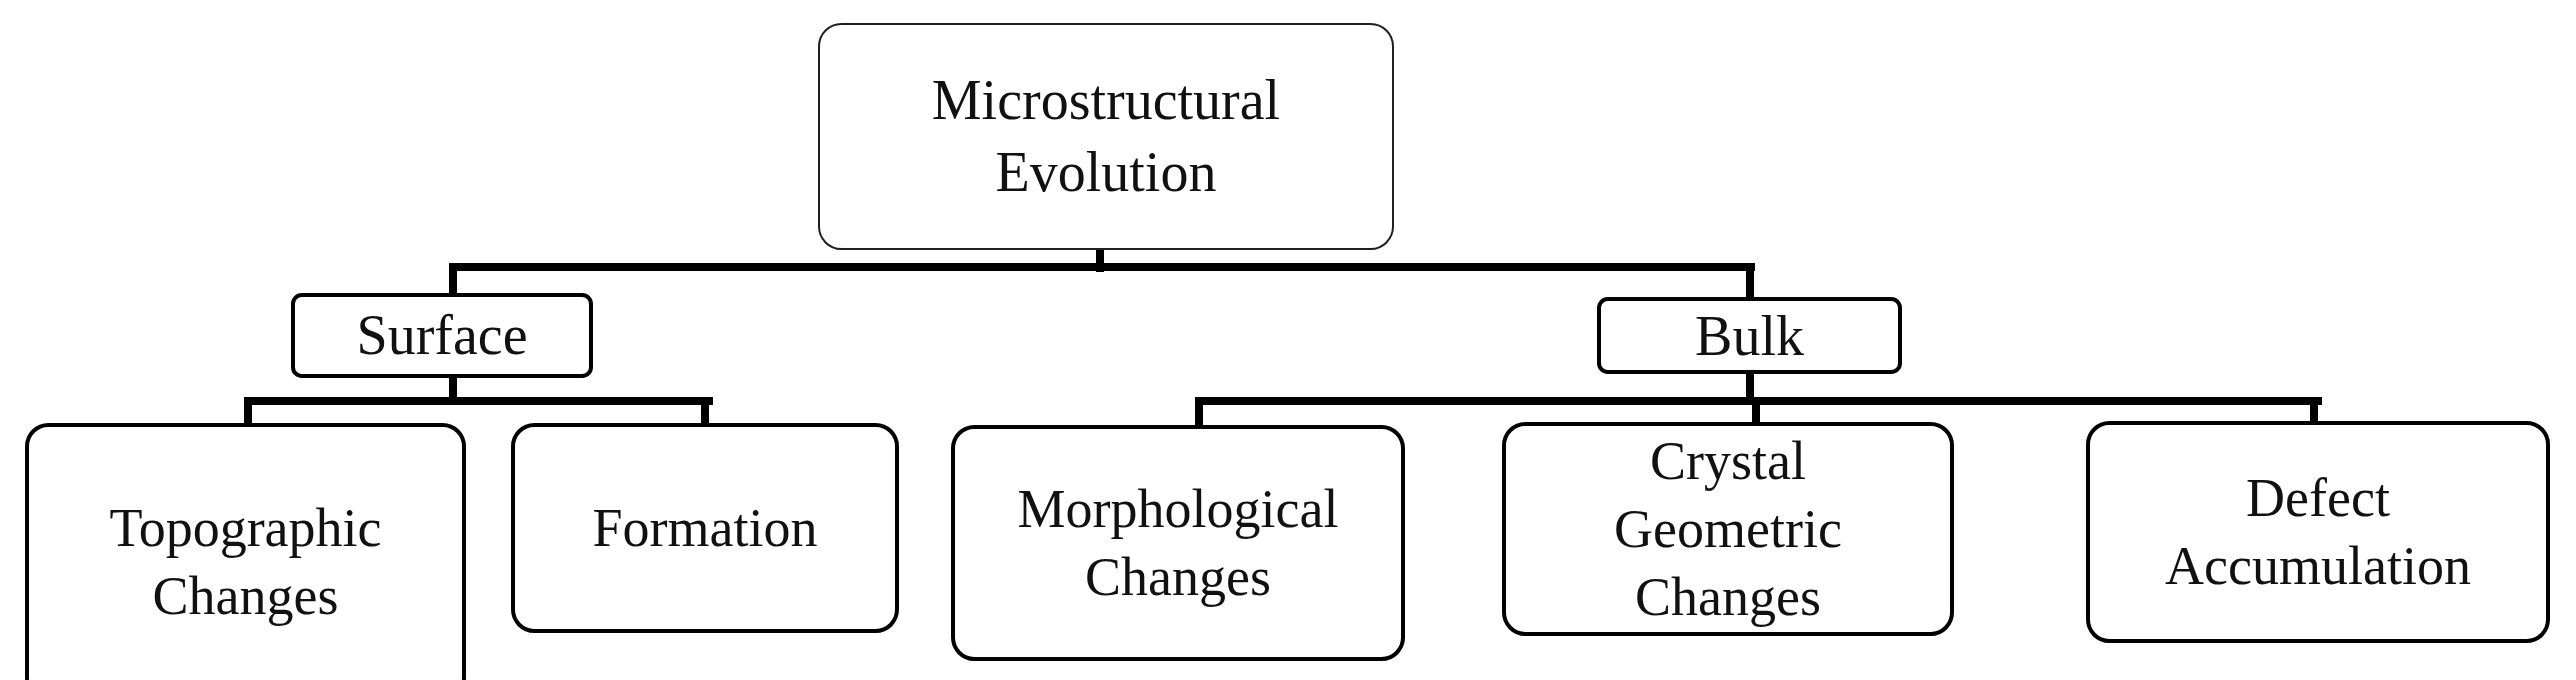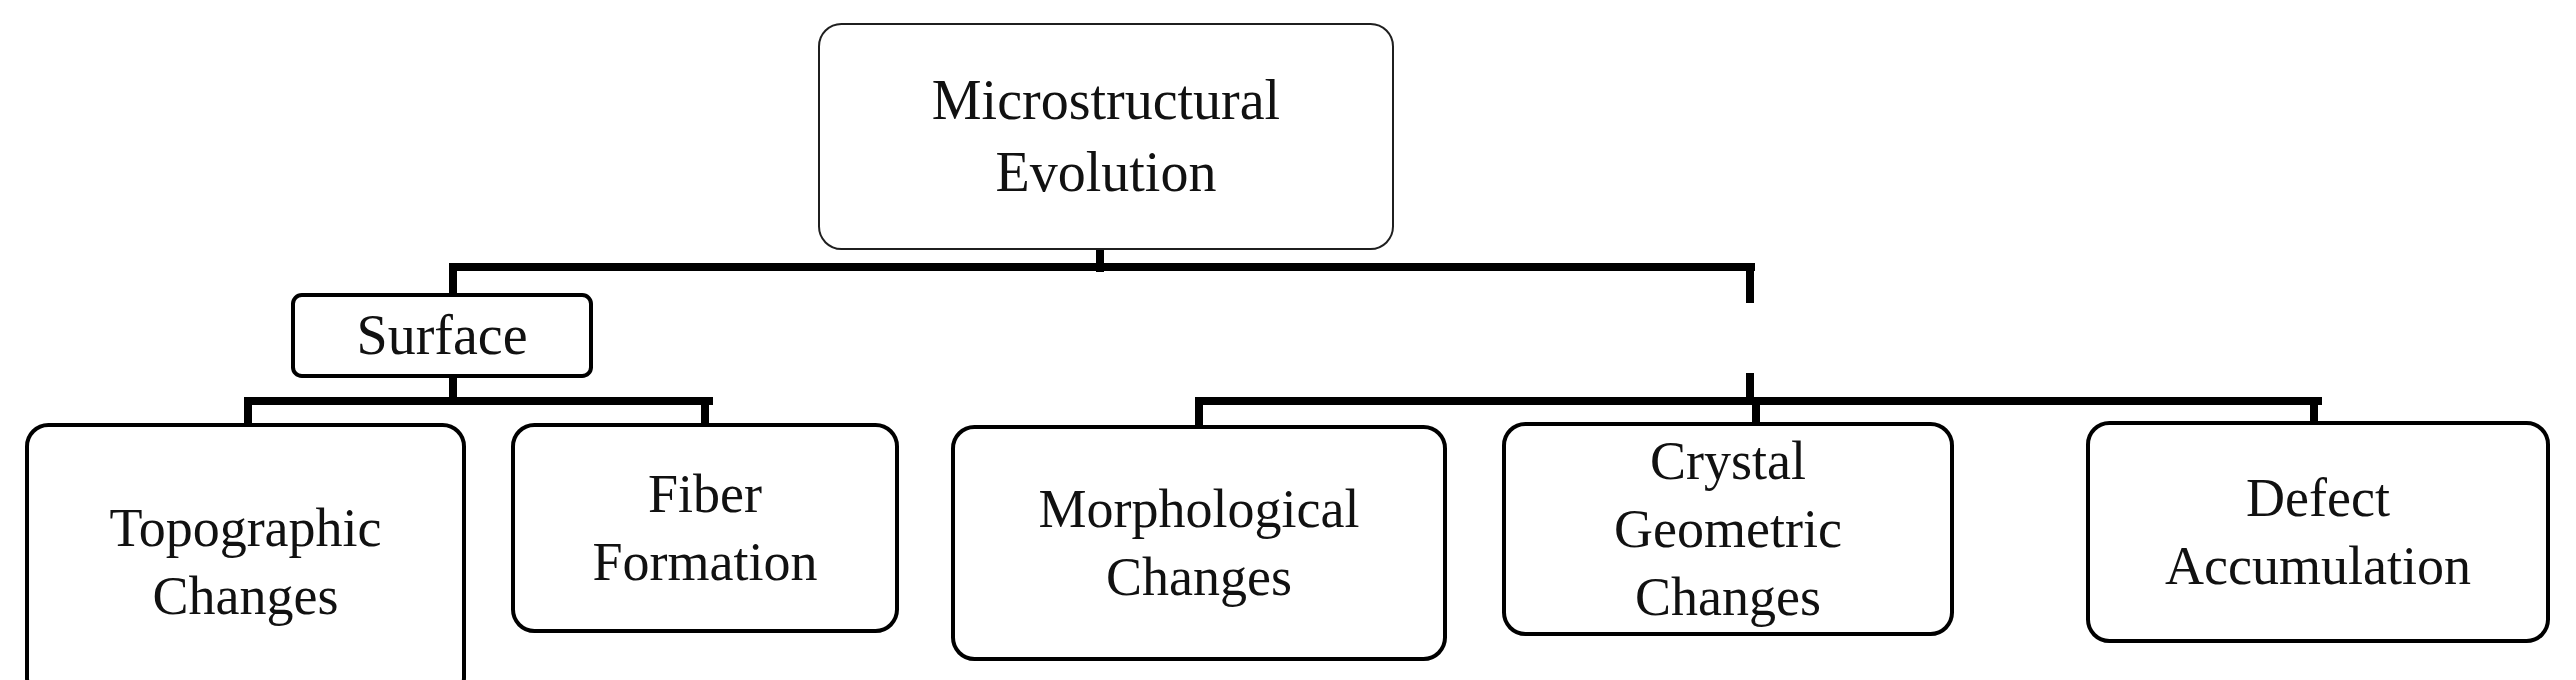--- a/index.html
+++ b/index.html
@@ -39,21 +39,21 @@
     border-radius: 10.8px; font-size: 56px; line-height: 59px;
   }
   .n-bulk {
     left: 1597px; top: 297px; width: 305px; height: 77px;
     border-radius: 10.8px; font-size: 56px; line-height: 58px;
   }
   
   .leaf { font-size: 54px; line-height: 68px; }
   .n-topographic   { left: 25px;   top: 423px; width: 441px; height: 278px; }
   .n-fiber         { left: 511px;  top: 423px; width: 388px; height: 210px; }
-  .n-morphological { left: 951px; top: 425px; width: 496px; height: 236px; }
+  .n-morphological { left: 951px; top: 425px; width: 454px; height: 236px; }
   .n-crystal      { left: 1502px; top: 422px; width: 452px; height: 214px; }
   .n-defect       { left: 2086px; top: 421px; width: 464px; height: 222px; font-family: Liberation Serif, serif; }
 
   
   .conn { position: absolute; background: #000000; z-index: 1; }
   .c-root-stub     { left: 1096px; top: 250px; width: 8px;    height: 21.6px; }
   .c-bus1          { left: 449px;  top: 263px; width: 1306px; height: 8px;  }
   .c-surface-drop  { left: 449px;  top: 267px; width: 8px;    height: 31px; }
   .c-bulk-drop     { left: 1746px; top: 267px; width: 8px;    height: 36px; }
   .c-surface-stub  { left: 449px;  top: 376px; width: 8px;    height: 25px; }
@@ -86,27 +86,29 @@
   <div class="conn c-defect-drop"></div>
 
   <div class="node n-root">
     <span class="tline">Microstructural</span>
     <span class="tline">Evolution</span>
   </div>
 
   <div class="node n-surface">
     <span class="tline">Surface</span>
   </div>
+  <div class="node n-bulk">
+    <span class="tline">Bulk</span>
+  </div>
 
   <div class="node leaf n-topographic">
     <span class="tline">Topographic</span>
     <span class="tline">Changes</span>
   </div>
   <div class="node leaf n-fiber">
-    <span class="tline">Fiber</span>
     <span class="tline">Formation</span>
   </div>
   <div class="node leaf n-morphological">
     <span class="tline">Morphological</span>
     <span class="tline">Changes</span>
   </div>
   <div class="node leaf n-crystal">
     <span class="tline">Crystal</span>
     <span class="tline">Geometric</span>
     <span class="tline">Changes</span>

